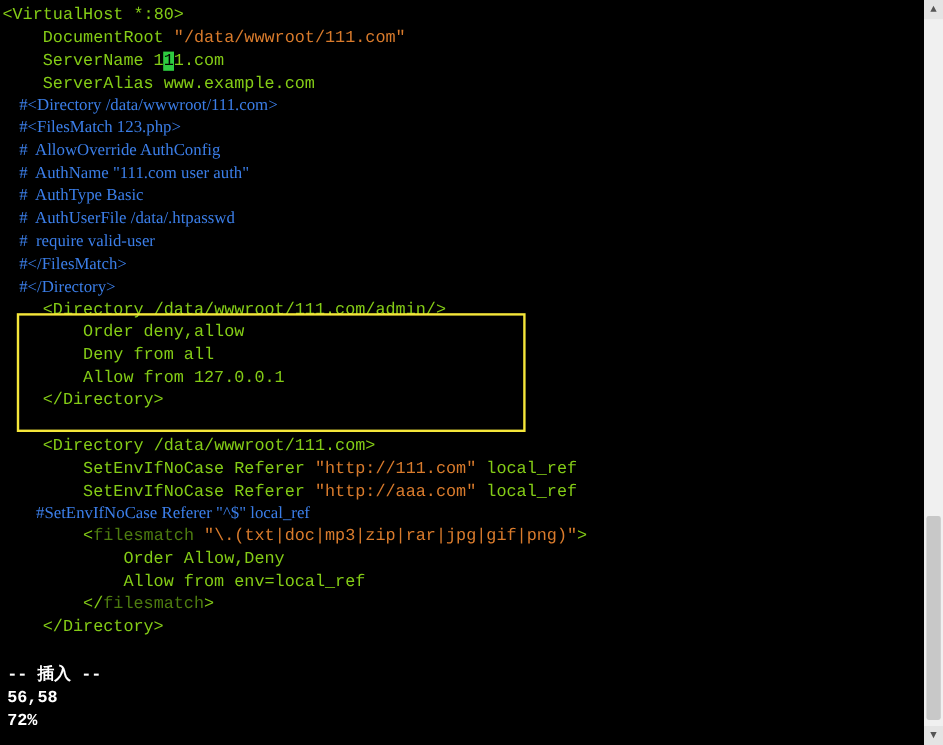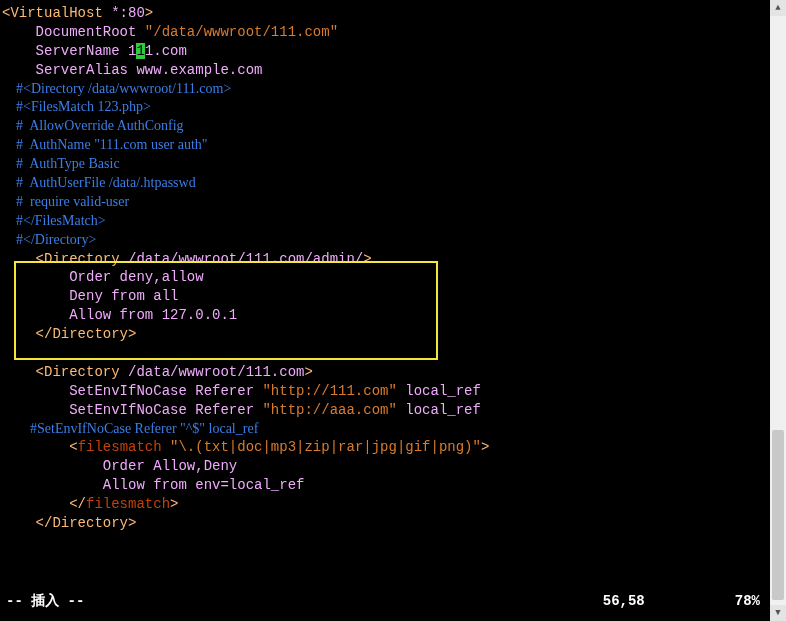--- a/index.html
+++ b/index.html
@@ -12,25 +12,25 @@
     width: 786px;
     height: 621px;
     position: relative;
     overflow: hidden;
   }
   .editor {
     padding: 4px 2px;
     white-space: pre;
     position: relative;
   }
-  .w  { color: #f0abfc; }       
-  .cy { color: #fdba74; }       
+  .w  { color: #84cc16; }       
+  .cy { color: #84cc16; }       
   .or { color: #d97b2c; }       
   .bl { color: #3b7ee8; font-family: Liberation Serif, serif; }       
-  .kw { color: #c2410c; }       
+  .kw { color: #4d7c0f; }       
   .cursor {
     background: #2ecc40;
     color: #000;
   }
   .highlight-box {
     position: absolute;
     border: 2px solid #f5e63a;
     left: 14px;
     top: 261px;
     width: 424px;
@@ -39,20 +39,21 @@
   }
   .statusbar {
     position: absolute;
     bottom: 10px;
     left: 0;
     width: 100%;
     color: #fff;
     font-weight: bold;
     display: flex;
     padding: 0 6px;
+    flex-direction: column;
   }
   .statusbar .mode { flex: 0 0 auto; }
   .statusbar .spacer { flex: 1; }
   .statusbar .pos { flex: 0 0 auto; margin-right: 90px; }
   .statusbar .pct { flex: 0 0 auto; margin-right: 20px; }
 
   
   .scrollbar {
     position: absolute;
     top: 0; right: 0; bottom: 0;
@@ -80,20 +81,20 @@
 <body>
 
 <div class="editor" id="editor"><div><span class="cy">&lt;VirtualHost </span><span class="w">*:80</span><span class="cy">&gt;</span></div><div><span class="w">    DocumentRoot </span><span class="or">"/data/wwwroot/111.com"</span></div><div><span class="w">    ServerName 1</span><span class="cursor">1</span><span class="w">1.com</span></div><div><span class="w">    ServerAlias www.example.com</span></div><div><span class="bl">    #&lt;Directory /data/wwwroot/111.com&gt;</span></div><div><span class="bl">    #&lt;FilesMatch 123.php&gt;</span></div><div><span class="bl">    #  AllowOverride AuthConfig</span></div><div><span class="bl">    #  AuthName "111.com user auth"</span></div><div><span class="bl">    #  AuthType Basic</span></div><div><span class="bl">    #  AuthUserFile /data/.htpasswd</span></div><div><span class="bl">    #  require valid-user</span></div><div><span class="bl">    #&lt;/FilesMatch&gt;</span></div><div><span class="bl">    #&lt;/Directory&gt;</span></div><div><span class="cy">    &lt;Directory </span><span class="w">/data/wwwroot/111.com/admin/</span><span class="cy">&gt;</span></div><div><span class="w">        Order deny,allow</span></div><div><span class="w">        Deny from all</span></div><div><span class="w">        Allow from 127.0.0.1</span></div><div><span class="cy">    &lt;/Directory&gt;</span></div><div>&nbsp;</div><div><span class="cy">    &lt;Directory </span><span class="w">/data/wwwroot/111.com</span><span class="cy">&gt;</span></div><div><span class="w">        SetEnvIfNoCase Referer </span><span class="or">"http://111.com"</span><span class="w"> local_ref</span></div><div><span class="w">        SetEnvIfNoCase Referer </span><span class="or">"http://aaa.com"</span><span class="w"> local_ref</span></div><div><span class="bl">        #SetEnvIfNoCase Referer "^$" local_ref</span></div><div><span class="cy">        &lt;</span><span class="kw">filesmatch</span><span class="cy"> </span><span class="or">"\.(txt|doc|mp3|zip|rar|jpg|gif|png)"</span><span class="cy">&gt;</span></div><div><span class="w">            Order Allow,Deny</span></div><div><span class="w">            Allow from env=local_ref</span></div><div><span class="cy">        &lt;/</span><span class="kw">filesmatch</span><span class="cy">&gt;</span></div><div><span class="cy">    &lt;/Directory&gt;</span></div></div>
 
 <div class="highlight-box"></div>
 
 <div class="statusbar">
   <span class="mode">-- 插入 --</span>
   <span class="spacer"></span>
   <span class="pos">56,58</span>
-  <span class="pct">78%</span>
+  <span class="pct">72%</span>
 </div>
 
 <div class="scrollbar">
   <div class="arrow up">▲</div>
   <div class="thumb"></div>
   <div class="arrow down">▼</div>
 </div>
 
 </body></html>

